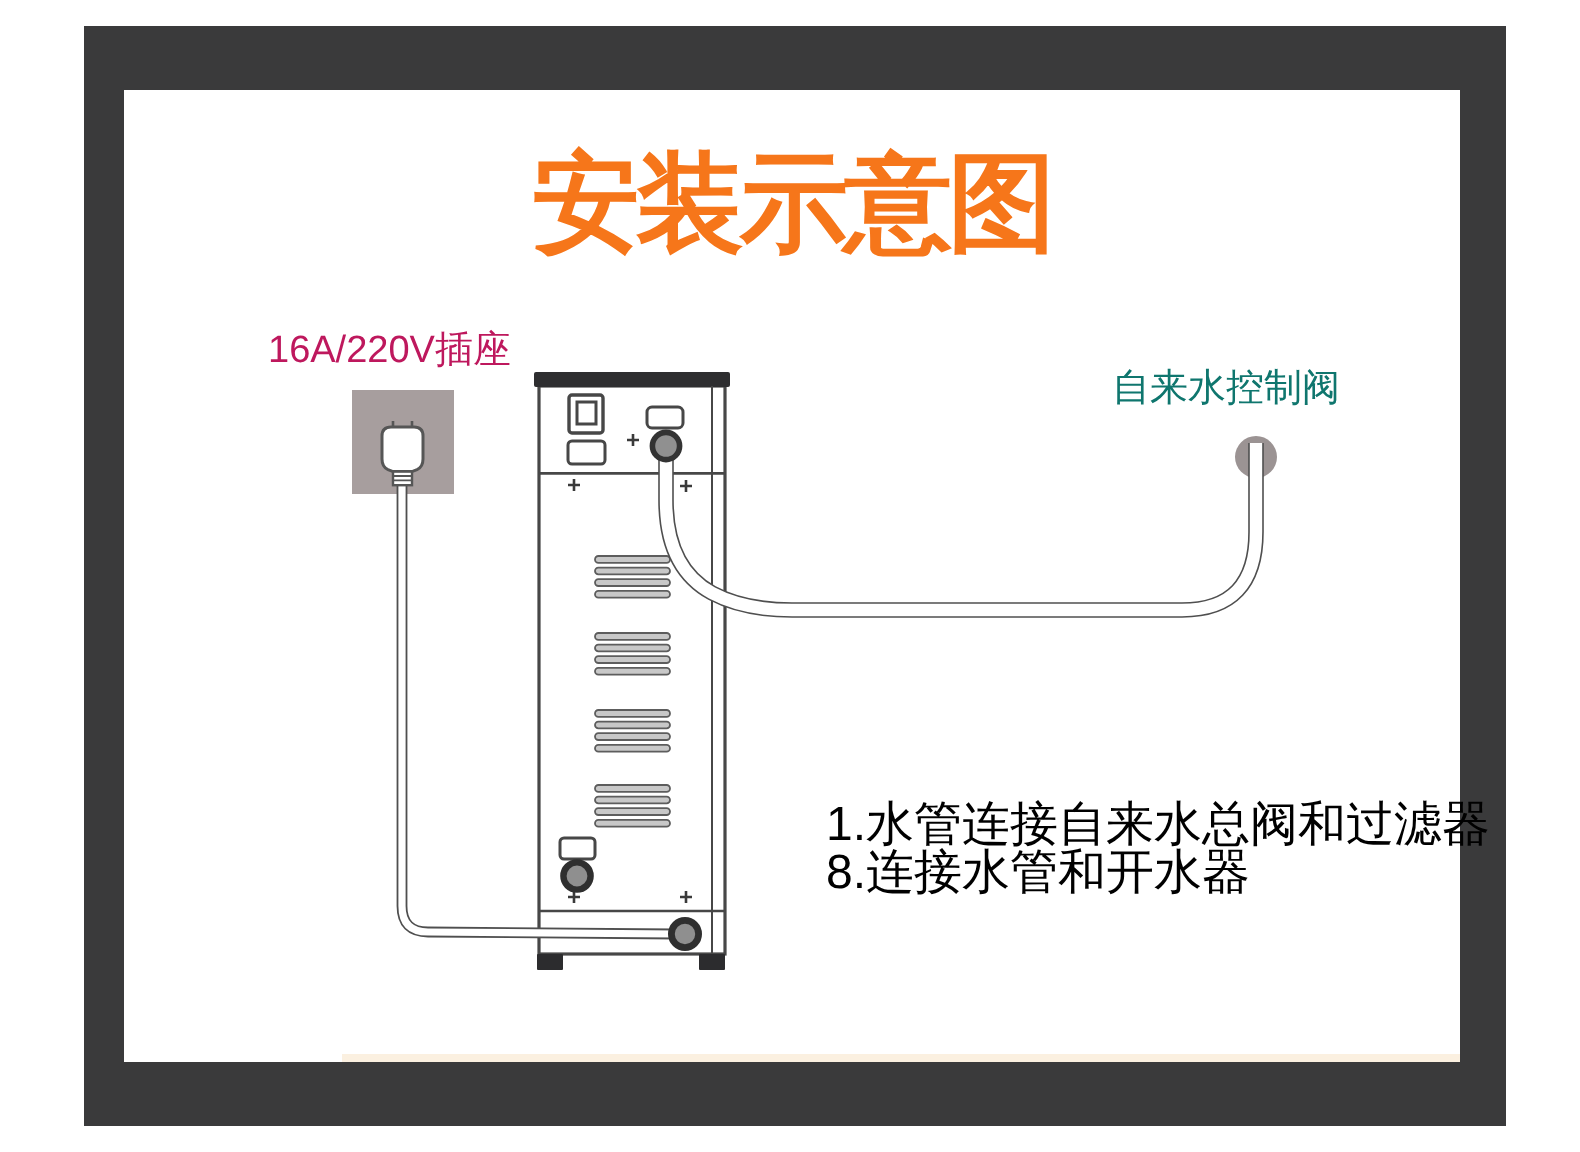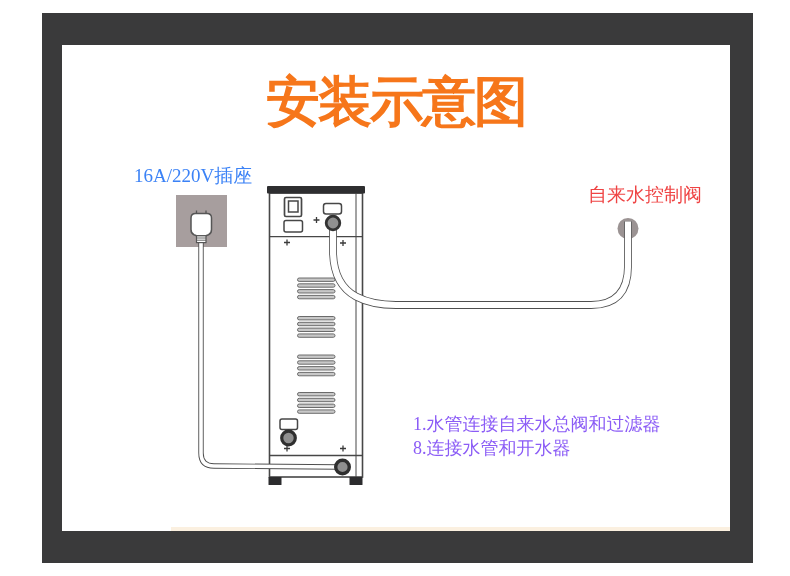--- a/index.html
+++ b/index.html
@@ -6,21 +6,21 @@
     margin: 0;
     padding: 0;
     background: #ffffff;
   }
   #page {
     position: relative;
     width: 790px;
     height: 576px;
     background: #ffffff;
     overflow: hidden;
-    font-family: Liberation Serif, serif;
+    font-family: Liberation Sans, sans-serif;
   }
   .frame {
     position: absolute;
     left: 42px;
     top: 13px;
     width: 711px;
     height: 550px;
     background: #3a3a3b;
   }
   .card {
@@ -50,35 +50,35 @@
     line-height: 1.12;
     font-weight: 700;
     letter-spacing: -2px;
     color: #f6761a;
     white-space: nowrap;
   }
   .diagram-label {
     position: absolute;
     font-size: 19px;
     line-height: 1.2;
-    color: #3b82f6;
+    color: #be185d;
     white-space: nowrap;
   }
   #socket-label { left: 134px; top: 165px; }
-  #valve-label  { left: 556px; top: 184px; color: #ef4444; margin-left: 32px; }
+  #valve-label  { left: 556px; top: 184px; color: #0f766e; }
   .instructions {
     position: absolute;
     left: 413px;
-    top: 413px;
+    top: 401px;
     margin: 0;
     padding: 0;
     list-style: none;
-    font-size: 18px;
+    font-size: 24px;
     line-height: 23.5px;
-    color: #8b5cf6;
+    color: #000000;
     white-space: nowrap;
   }
   #diagram-svg {
     position: absolute;
     left: 0;
     top: 0;
     width: 790px;
     height: 576px;
   }
 </style>

